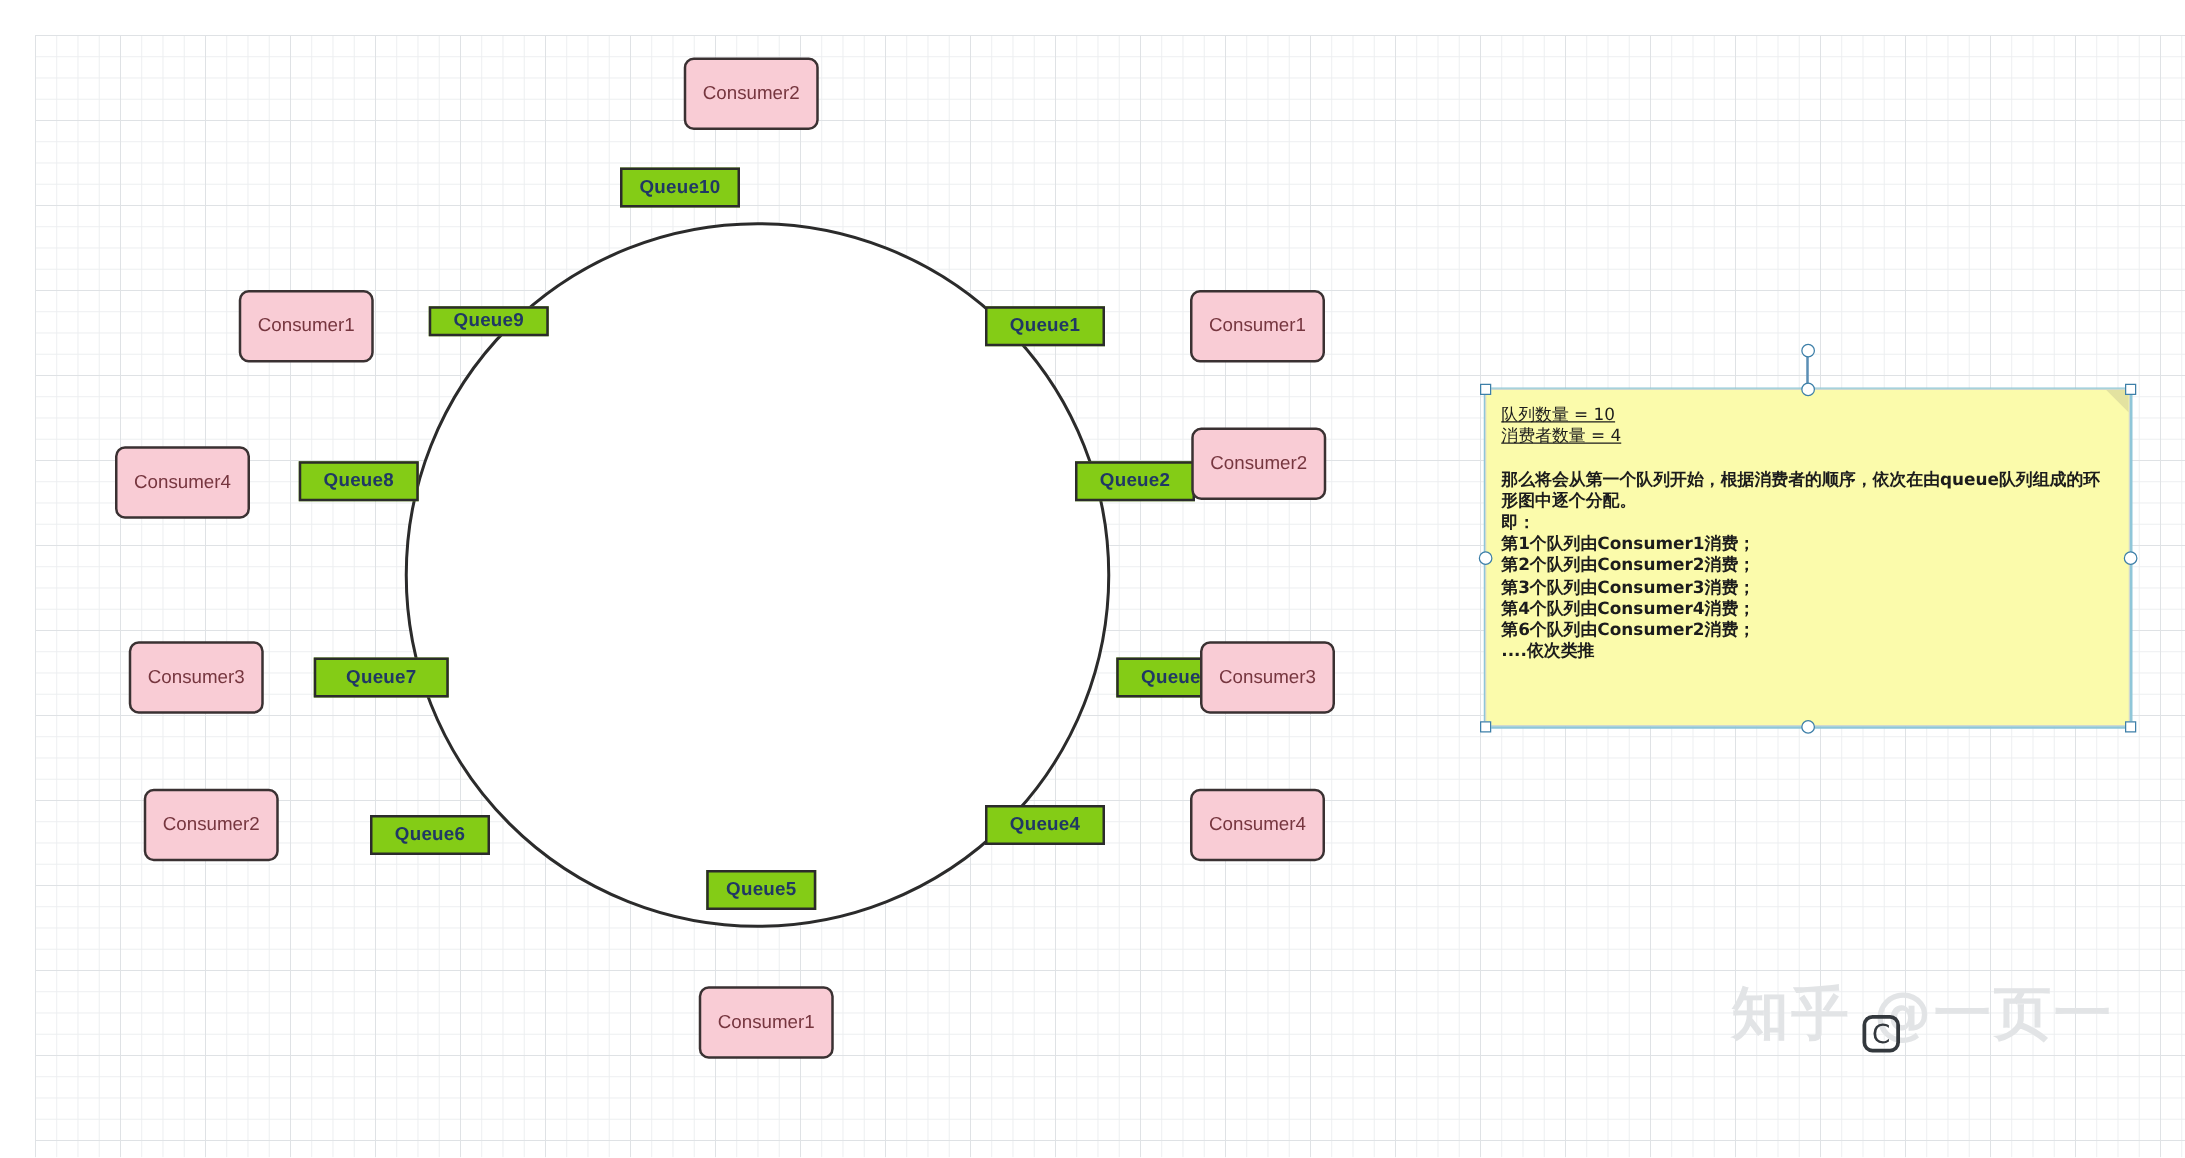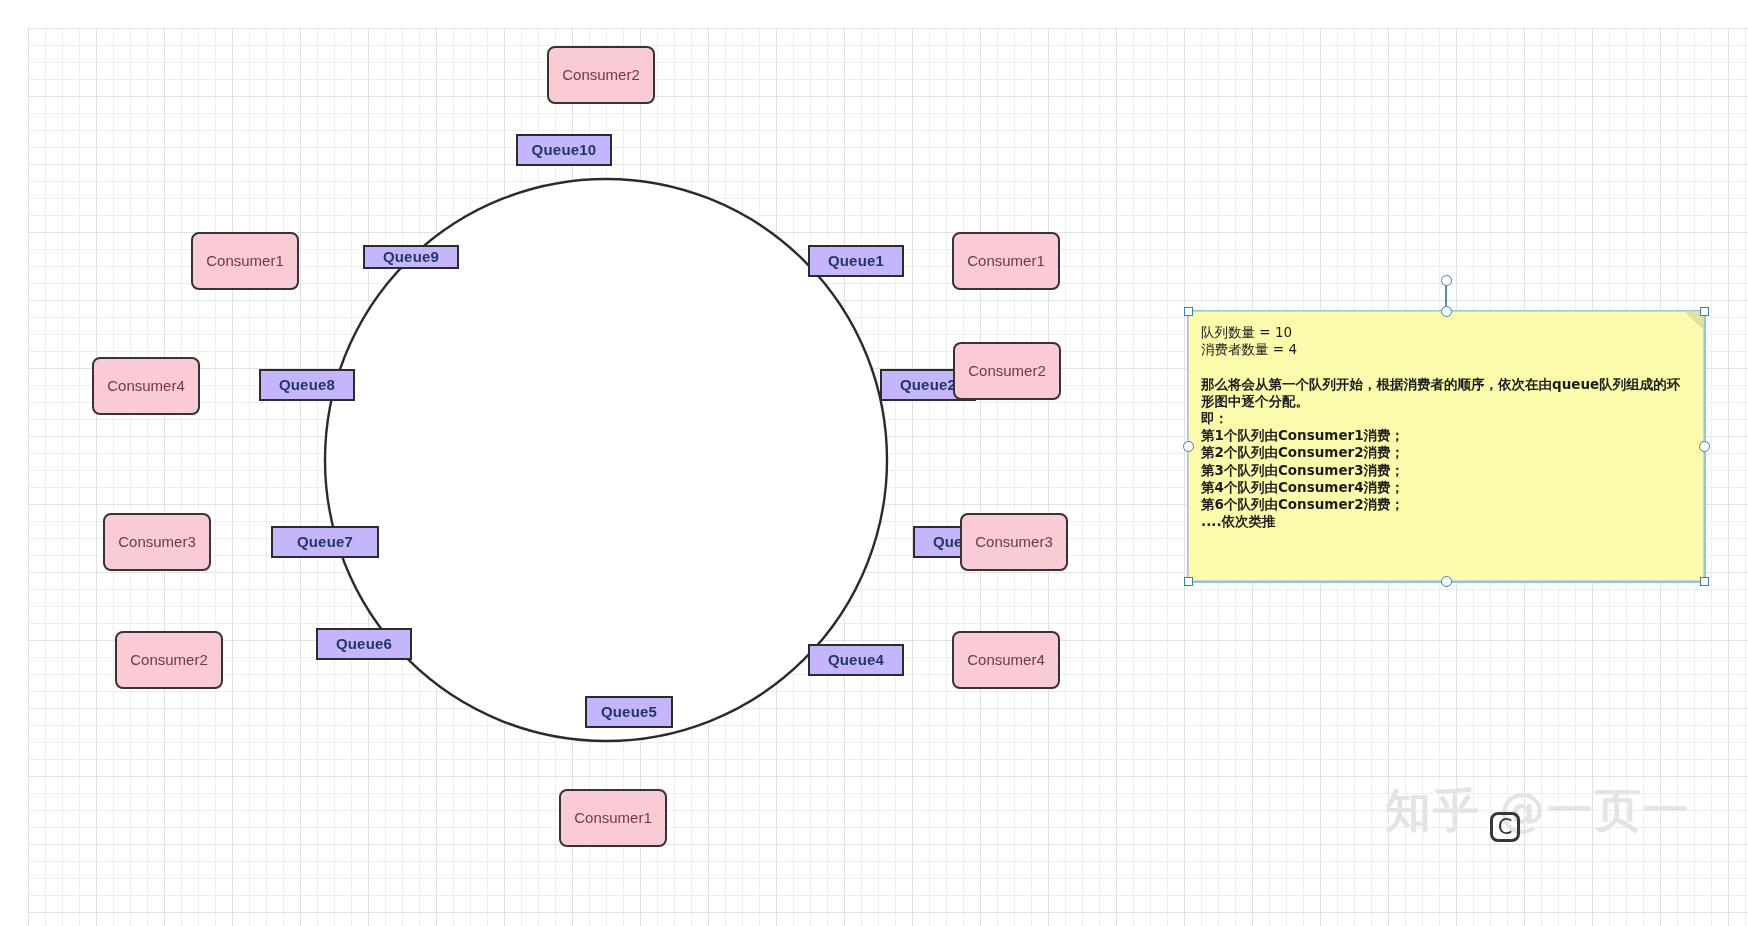--- a/index.html
+++ b/index.html
@@ -46,27 +46,26 @@
     position: absolute;
     box-sizing: border-box;
     display: flex;
     align-items: center;
     justify-content: center;
     text-align: center;
     line-height: 1.15;
     white-space: nowrap;
   }
   .queue-node {
-    background: #c4b5fd;
+    background: #84cc16;
     border: 2px solid #2b2b2b;
     color: #203864;
     font-weight: bold;
     font-size: 15px;
     letter-spacing: .2px;
-    margin-left: 20px;
   }
   .consumer-node {
     background: #f9ccd5;
     border: 2px solid #3a3132;
     border-radius: 8px;
     color: #76363f;
     font-weight: normal;
     font-size: 15px;
   }
 
@@ -91,21 +90,21 @@
     position: relative;
     padding: 12px 14px 8px 12px;
     font-family: "DejaVu Sans", "Liberation Sans", sans-serif;
     font-size: 13.5px;
     line-height: 17.2px;
     color: #1c1c1c;
     font-weight: bold;
     white-space: pre-wrap;
     word-break: break-all;
   }
-  .note-line-light { font-weight: normal; }
+  .note-line-light { font-weight: normal; text-decoration: underline; }
 
   
   .sel-edge {
     position: absolute;
     background: #8fc6d8;
   }
   .handle-sq {
     position: absolute;
     width: 9px; height: 9px;
     box-sizing: border-box;
@@ -175,21 +174,21 @@
 
   <svg id="ring-svg" width="1748" height="926">
     <circle id="ring-circle" cx="606" cy="460" r="281" fill="#ffffff" stroke="#2b2b2b" stroke-width="2.4"></circle>
   </svg>
 
   <div id="nodes-layer">
       <div class="node queue-node" style="width: 96px; height: 32px; left: 496px; top: 134px;">Queue10</div>
       <div class="node queue-node" style="width: 96px; height: 24px; left: 343px; top: 245px;">Queue9</div>
       <div class="node queue-node" style="width: 96px; height: 32px; left: 239px; top: 369px;">Queue8</div>
       <div class="node queue-node" style="width: 108px; height: 32px; left: 251px; top: 526px;">Queue7</div>
-      <div class="node queue-node" style="width: 96px; height: 32px; left: 296px; top: 628px;">Queue6</div>
+      <div class="node queue-node" style="width: 96px; height: 32px; left: 296px; top: 652px;">Queue6</div>
       <div class="node queue-node" style="width: 88px; height: 32px; left: 565px; top: 696px;">Queue5</div>
       <div class="node queue-node" style="width: 96px; height: 32px; left: 788px; top: 644px;">Queue4</div>
       <div class="node queue-node" style="width: 96px; height: 32px; left: 893px; top: 526px;">Queue3</div>
       <div class="node queue-node" style="width: 96px; height: 32px; left: 860px; top: 369px;">Queue2</div>
       <div class="node queue-node" style="width: 96px; height: 32px; left: 788px; top: 245px;">Queue1</div>
       <div class="node consumer-node" style="width: 108px; height: 58px; left: 547px; top: 46px;">Consumer2</div>
       <div class="node consumer-node" style="width: 108px; height: 58px; left: 191px; top: 232px;">Consumer1</div>
       <div class="node consumer-node" style="width: 108px; height: 58px; left: 92px; top: 357px;">Consumer4</div>
       <div class="node consumer-node" style="width: 108px; height: 58px; left: 103px; top: 513px;">Consumer3</div>
       <div class="node consumer-node" style="width: 108px; height: 58px; left: 115px; top: 631px;">Consumer2</div>

